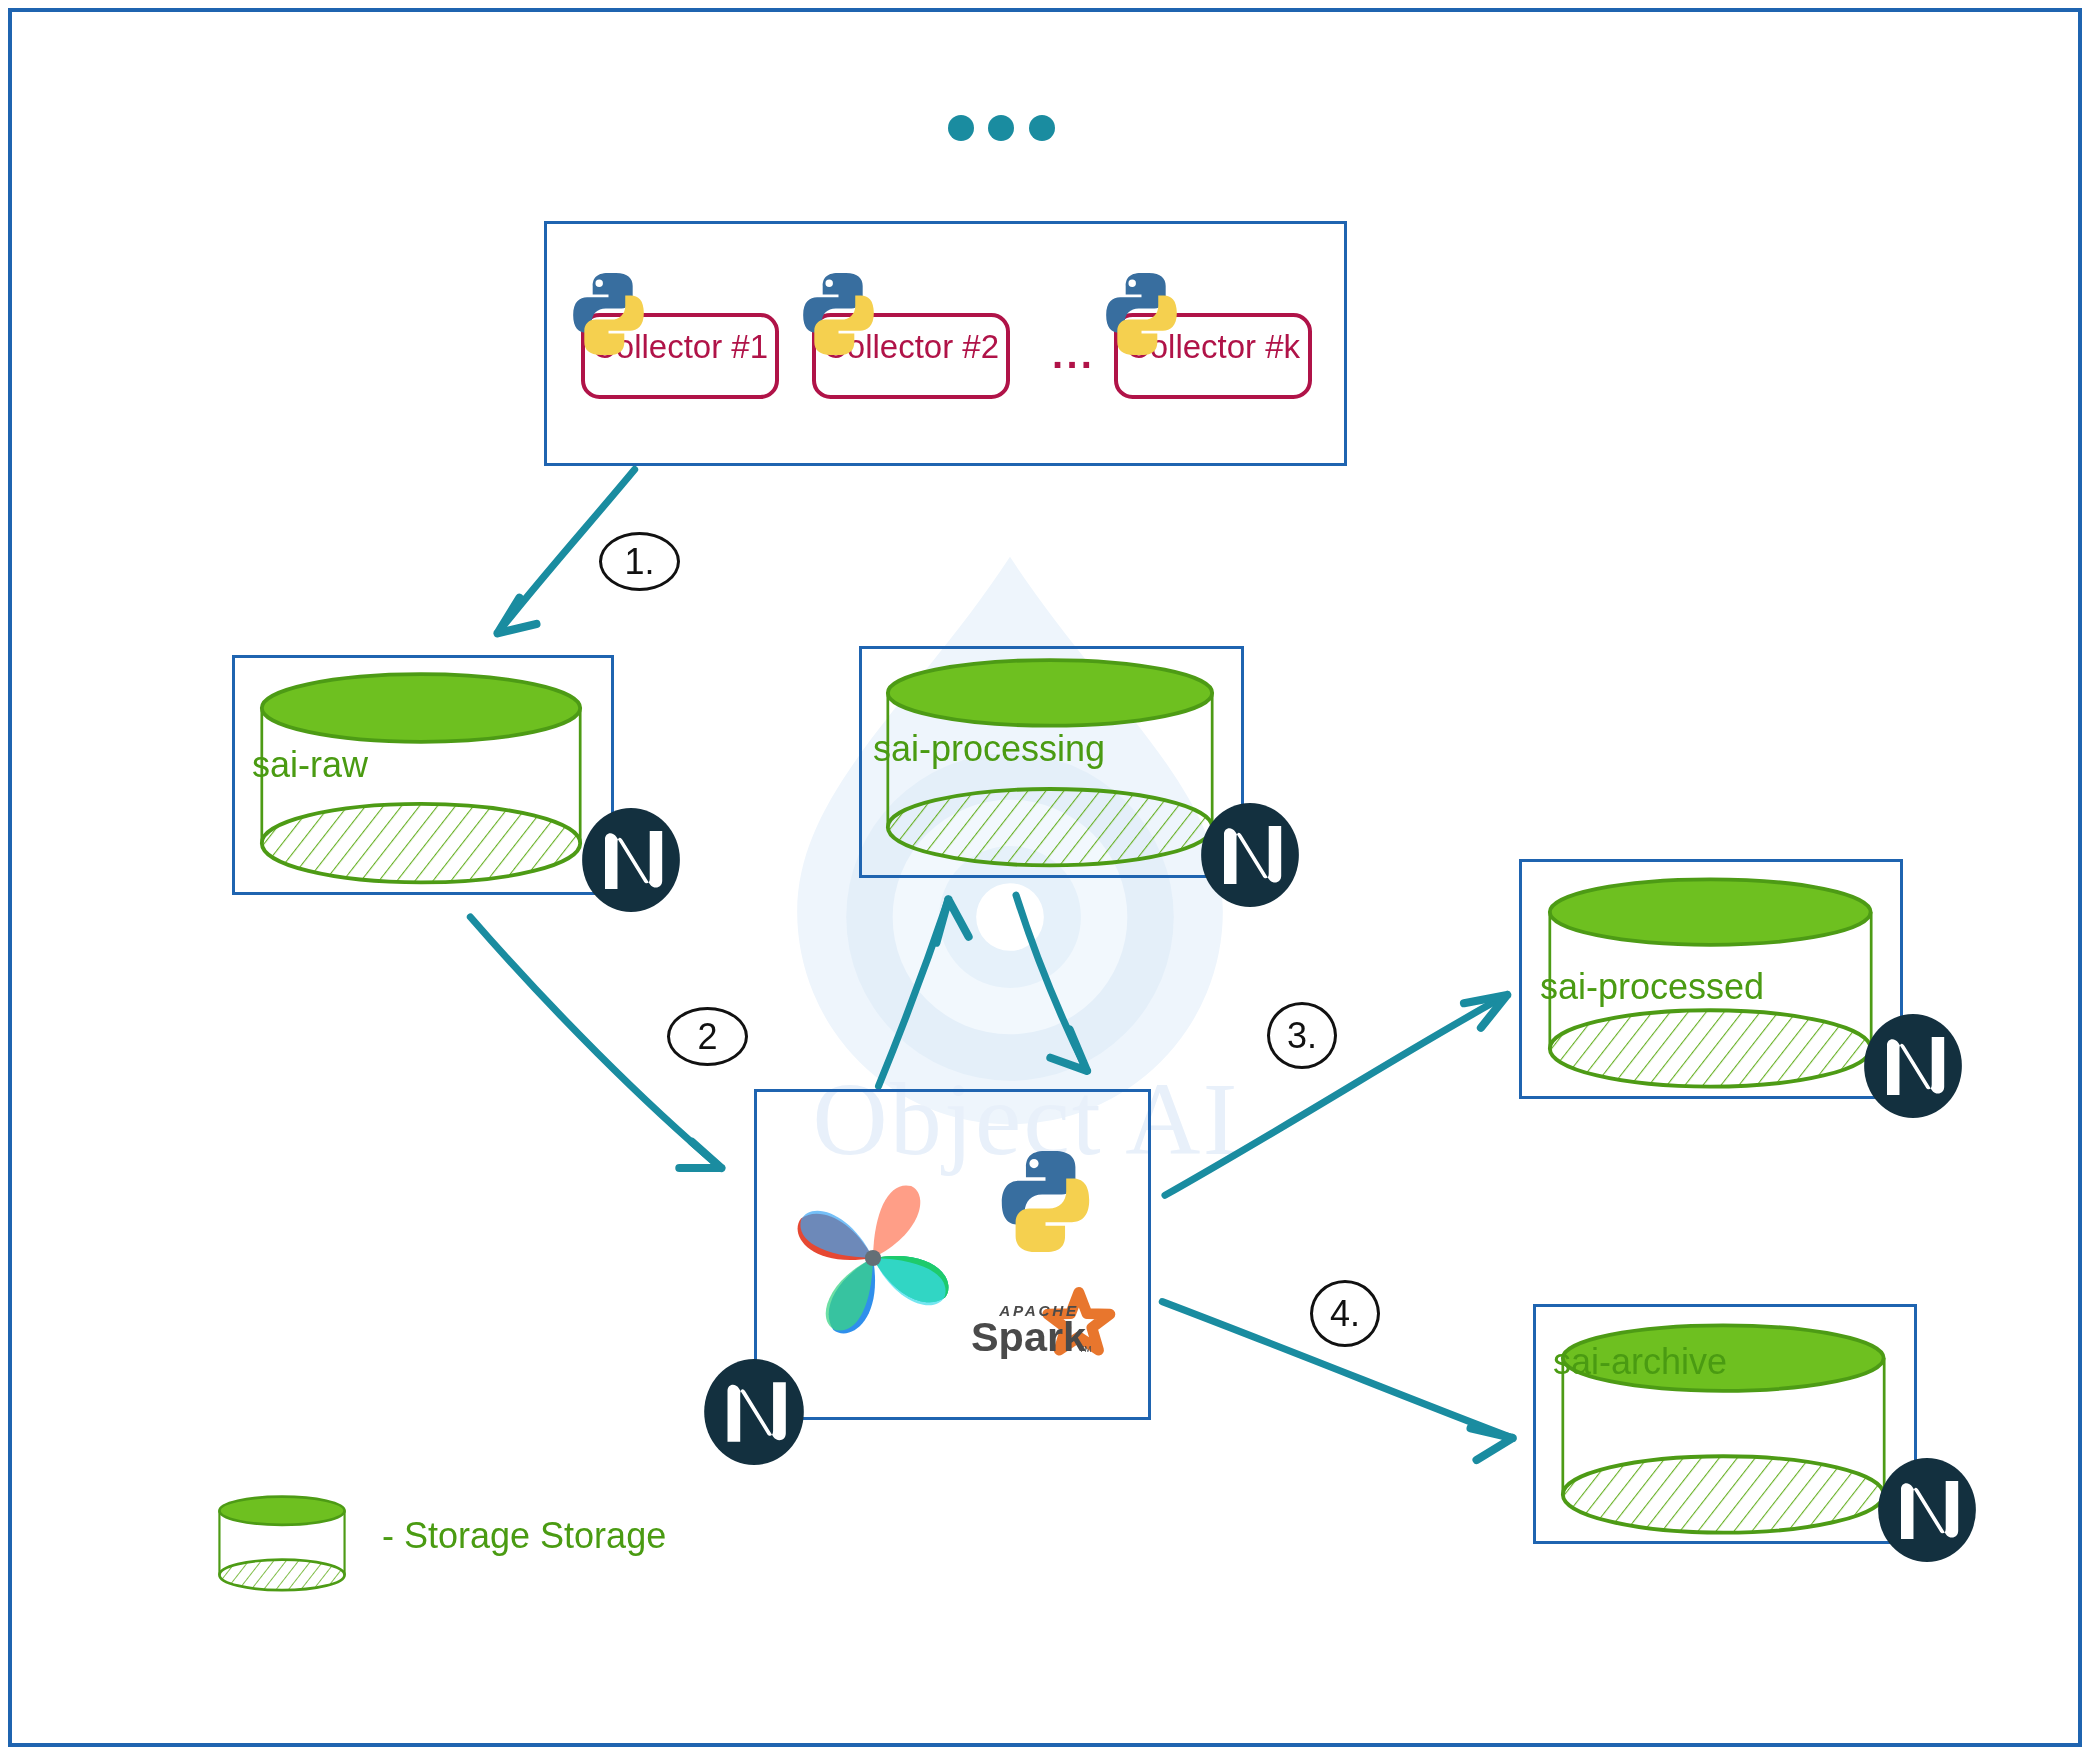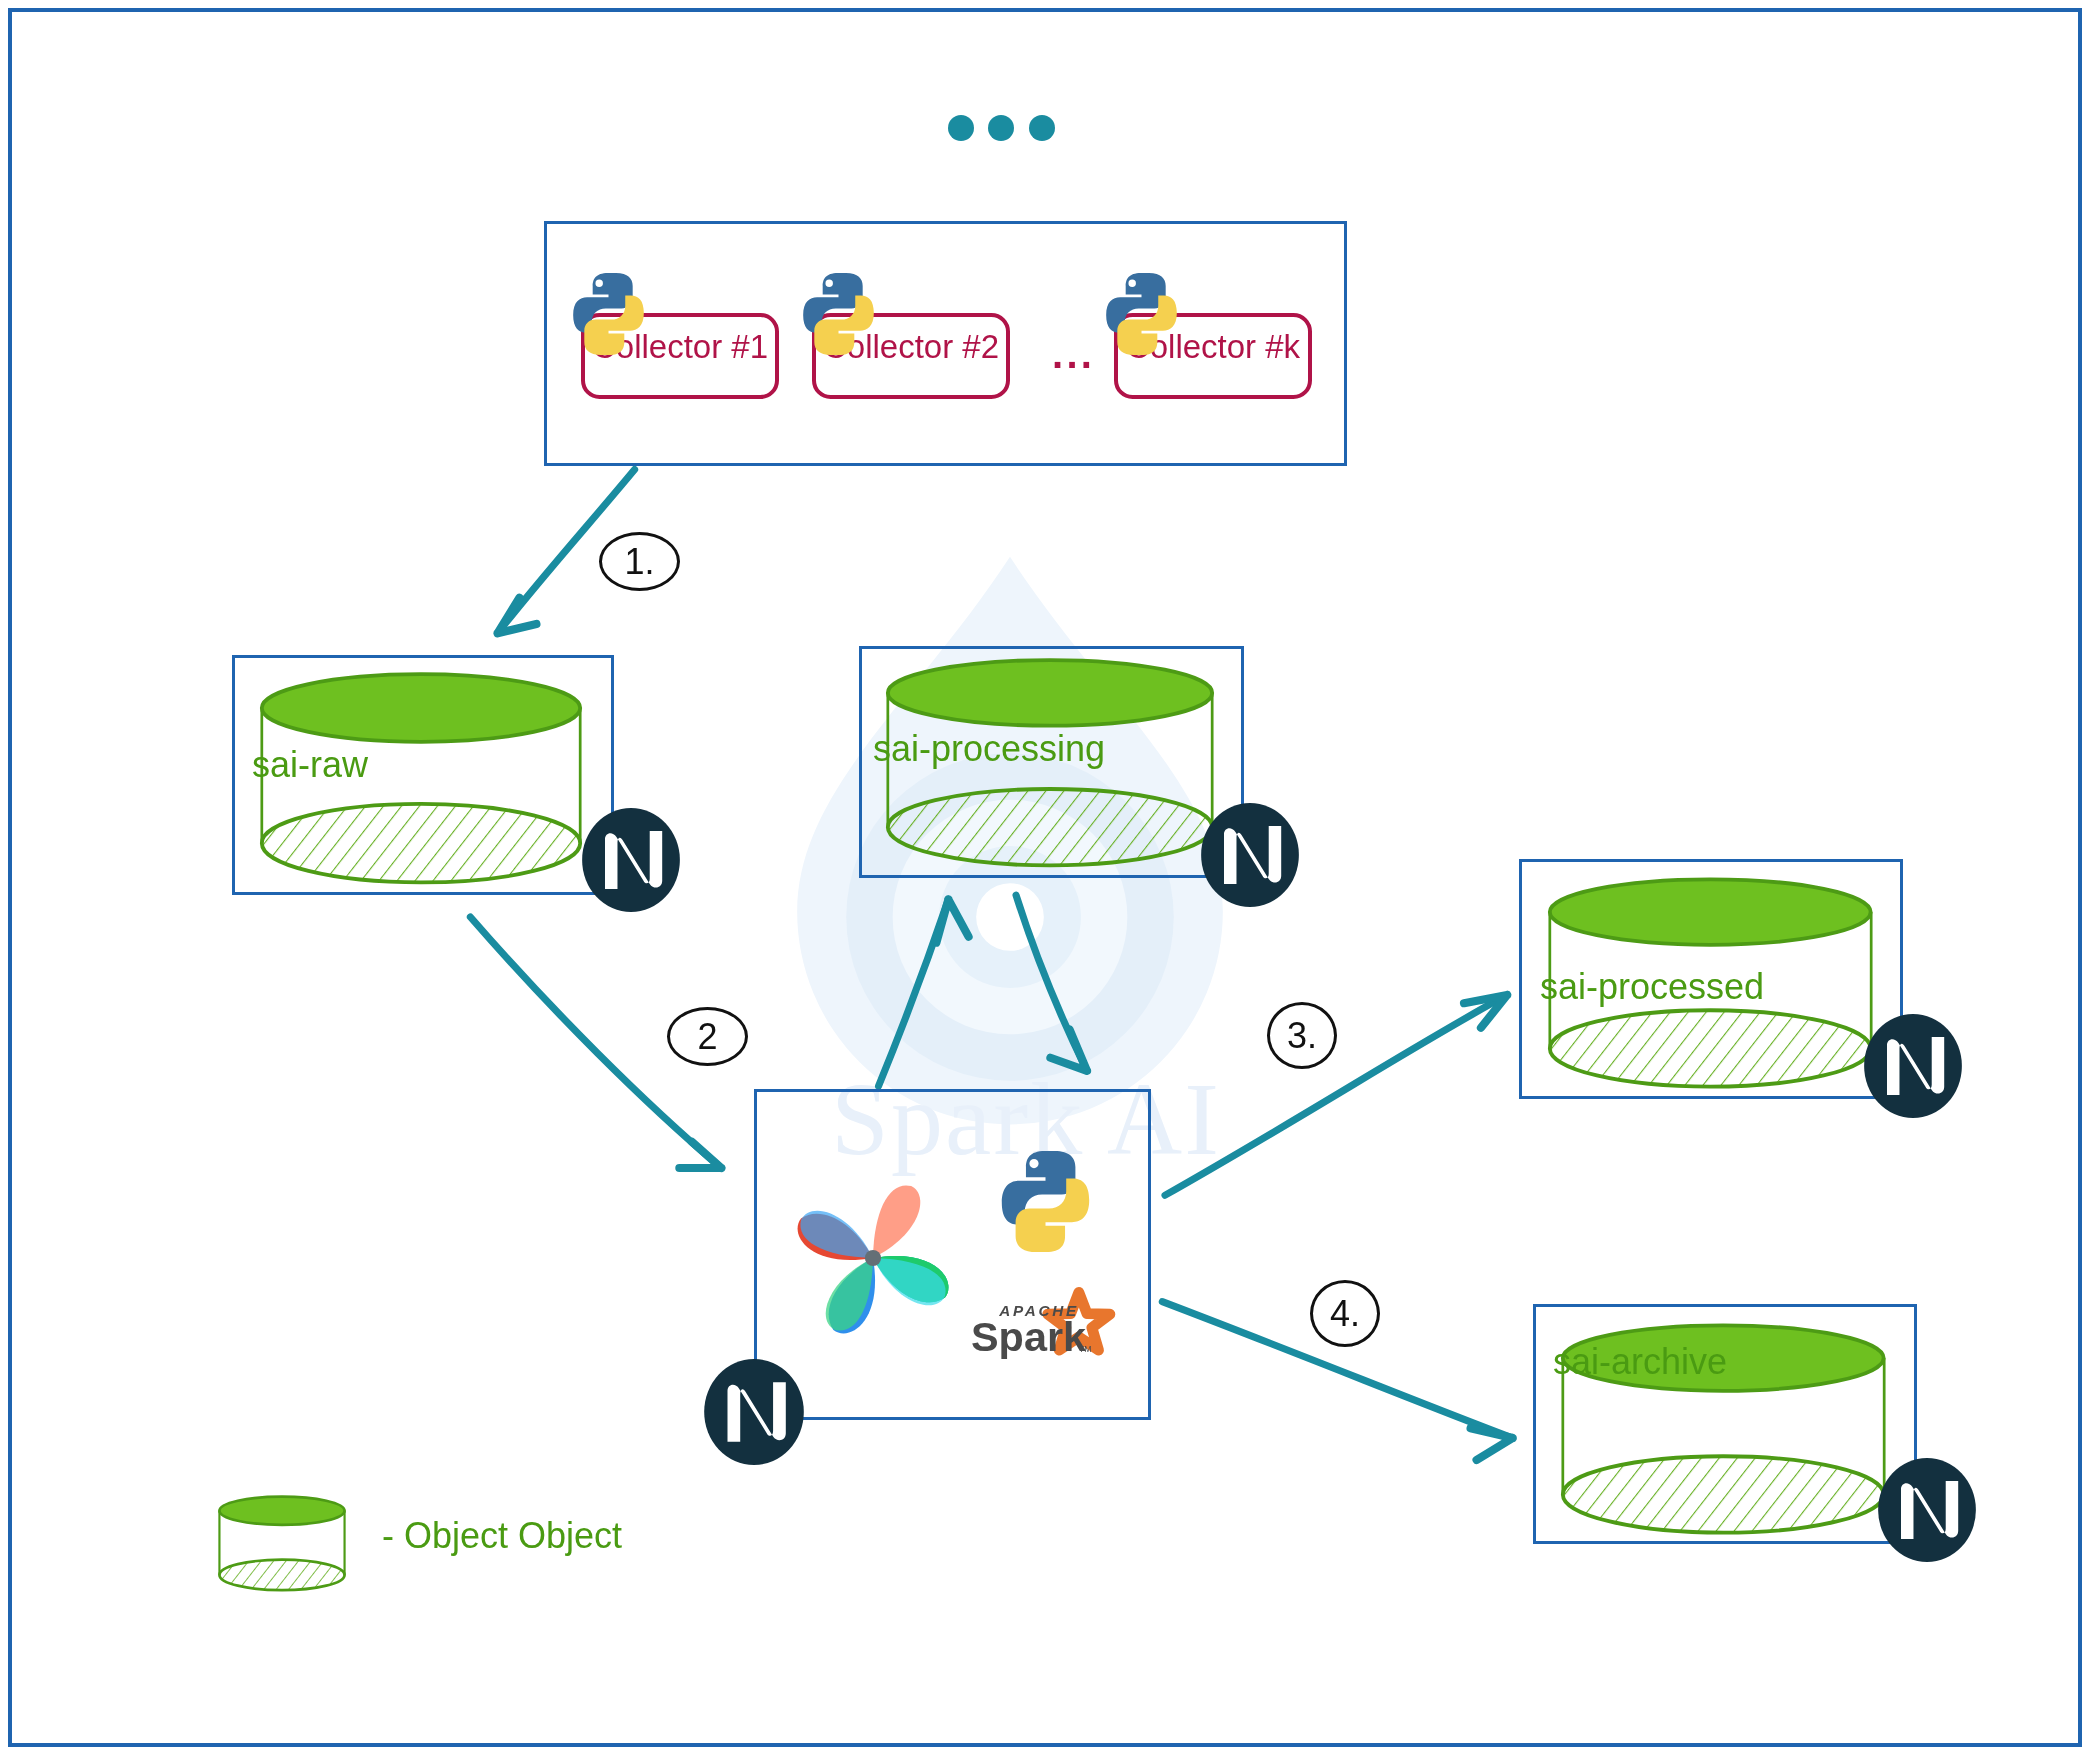--- a/index.html
+++ b/index.html
@@ -102,21 +102,21 @@
 
 <div id="stage">
 
   <svg id="watermark" width="644" height="644" viewBox="0 0 1180 1180">
     <path d="M590 40 C 420 300, 200 470, 200 690 A 390 390 0 0 0 980 690 C 980 470, 760 300, 590 40 Z" fill="#eef5fc"></path>
     <circle cx="590" cy="700" r="300" fill="#e4eff9"></circle>
     <circle cx="590" cy="700" r="215" fill="#f2f8fd"></circle>
     <circle cx="590" cy="700" r="130" fill="#e6f1fa"></circle>
     <circle cx="590" cy="700" r="62" fill="#ffffff"></circle>
   </svg>
-  <div id="watermark-text">Spark AI</div>
+  <div id="watermark-text">Object AI</div>
 
   <div id="outer-frame"></div>
 
   <div>
     <span class="top-dot" style="left:948px;top:115px;"></span>
     <span class="top-dot" style="left:988px;top:115px;"></span>
     <span class="top-dot" style="left:1029px;top:115px;"></span>
   </div>
 
   <div class="blue-box" style="left:544px;top:221px;width:803px;height:245px;"></div>
@@ -311,16 +311,16 @@
     <defs>
       <pattern id="hatchL" width="18" height="18" patternTransform="rotate(38)" patternUnits="userSpaceOnUse">
         <line x1="0" y1="0" x2="0" y2="18" stroke="#66b022" stroke-width="3"></line>
       </pattern>
     </defs>
     <path d="M10 32 L10 150" stroke="#4d9b15" stroke-width="4" fill="none"></path>
     <path d="M240 32 L240 150" stroke="#4d9b15" stroke-width="4" fill="none"></path>
     <ellipse cx="125" cy="150" rx="115" ry="28" fill="url(#hatchL)" stroke="#4d9b15" stroke-width="5"></ellipse>
     <ellipse cx="125" cy="32" rx="115" ry="26" fill="#6ec020" stroke="#4d9b15" stroke-width="5"></ellipse>
   </svg>
-  <div class="legend-label" style="left:382px;top:1515px;">- Object Object</div>
+  <div class="legend-label" style="left:382px;top:1515px;">- Storage Storage</div>
 
 </div>
 
 
 </body></html>

